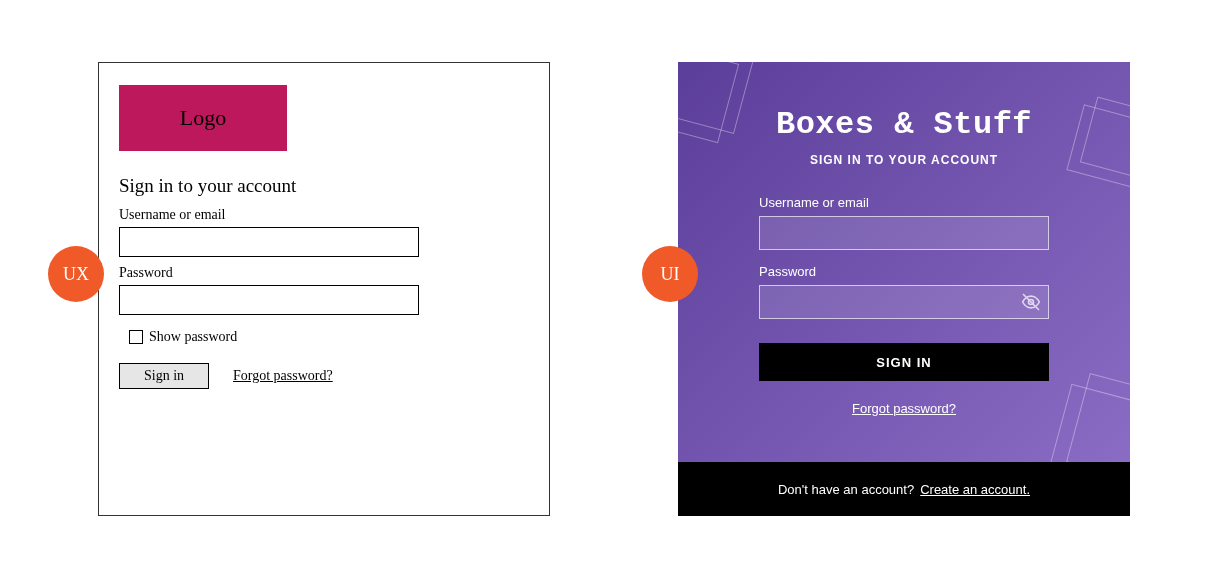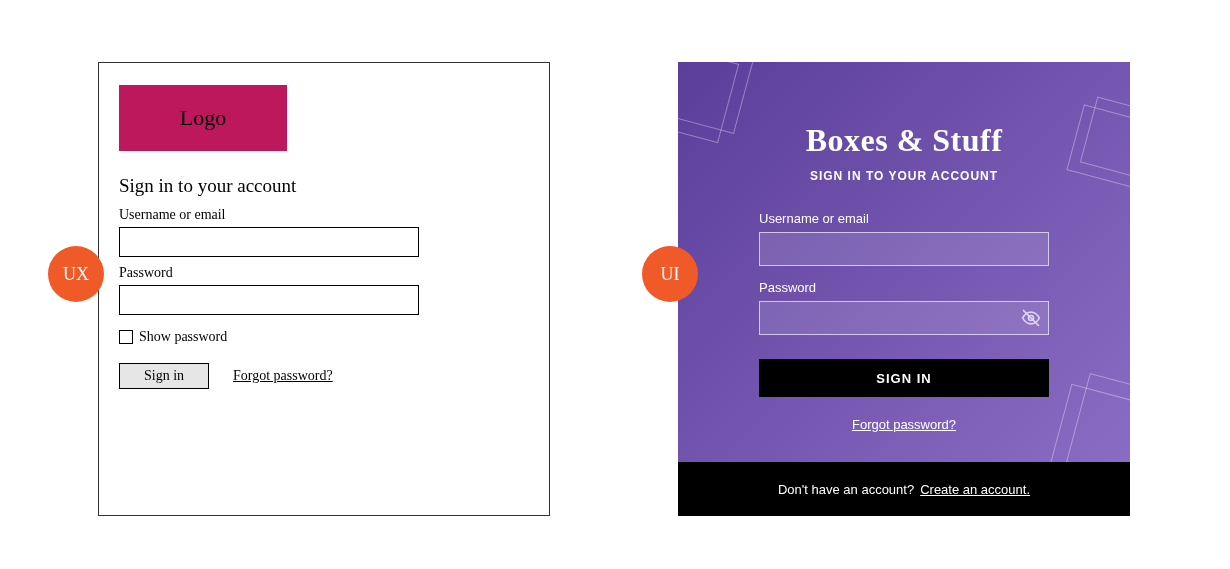--- a/index.html
+++ b/index.html
@@ -18,21 +18,21 @@
   }
   .ux-title{
     margin:24px 0 10px 0;font-family:"Times New Roman",serif;
     font-size:19px;color:#000;
   }
   .ux-label{font-family:"Times New Roman",serif;font-size:14px;color:#000;margin:8px 0 4px;}
   .ux-input{
     width:300px;height:30px;border:1px solid #000;background:#fff;
     box-sizing:border-box;padding:0 6px;font-size:14px;
   }
-  .ux-check-row{display:flex;align-items:center;margin:14px 0 18px;}
+  .ux-check-row{display:flex;align-items:center;margin:14px 10px 18px;}
   .ux-checkbox{
     width:14px;height:14px;border:1px solid #000;margin-right:6px;
     display:inline-block;box-sizing:border-box;
   }
   .ux-check-label{font-family:"Times New Roman",serif;font-size:14px;}
   .ux-btn-row{display:flex;align-items:center;gap:24px;margin-bottom:24px;}
   .ux-btn{
     width:90px;height:26px;border:1px solid #000;background:#e6e6e6;
     font-family:"Times New Roman",serif;font-size:14px;cursor:pointer;
   }
@@ -47,22 +47,22 @@
   }
   .ui-cube{position:absolute;border:1px solid rgba(255,255,255,.35);transform:rotate(15deg);}
   .ui-cube.c1{width:80px;height:80px;left:-30px;top:-10px;}
   .ui-cube.c1::after{content:"";position:absolute;inset:-14px -14px auto auto;width:80px;height:80px;border:1px solid rgba(255,255,255,.35);}
   .ui-cube.c2{width:66px;height:66px;right:-12px;top:50px;}
   .ui-cube.c2::after{content:"";position:absolute;inset:-12px -12px auto auto;width:66px;height:66px;border:1px solid rgba(255,255,255,.35);}
   .ui-cube.c3{width:90px;height:90px;right:-20px;bottom:30px;}
   .ui-cube.c3::after{content:"";position:absolute;inset:-16px -16px auto auto;width:90px;height:90px;border:1px solid rgba(255,255,255,.35);}
 
   .ui-brand{
-    text-align:center;font-weight:800;font-size:32px;margin-top:60px;
-    font-family:Liberation Serif, serif;letter-spacing:.5px;
+    text-align:center;font-weight:800;font-size:32px;margin-top:44px;
+    font-family:Liberation Mono, monospace;letter-spacing:.5px;
   }
   .ui-subtitle{
     text-align:center;font-size:12px;font-weight:700;letter-spacing:1px;
     margin-top:10px;
   }
   .ui-form{width:290px;margin:28px auto 0;}
   .ui-label{font-size:13px;margin:14px 0 6px;}
   .ui-input-wrap{position:relative;}
   .ui-input{
     width:100%;height:34px;border:1px solid rgba(255,255,255,.65);

